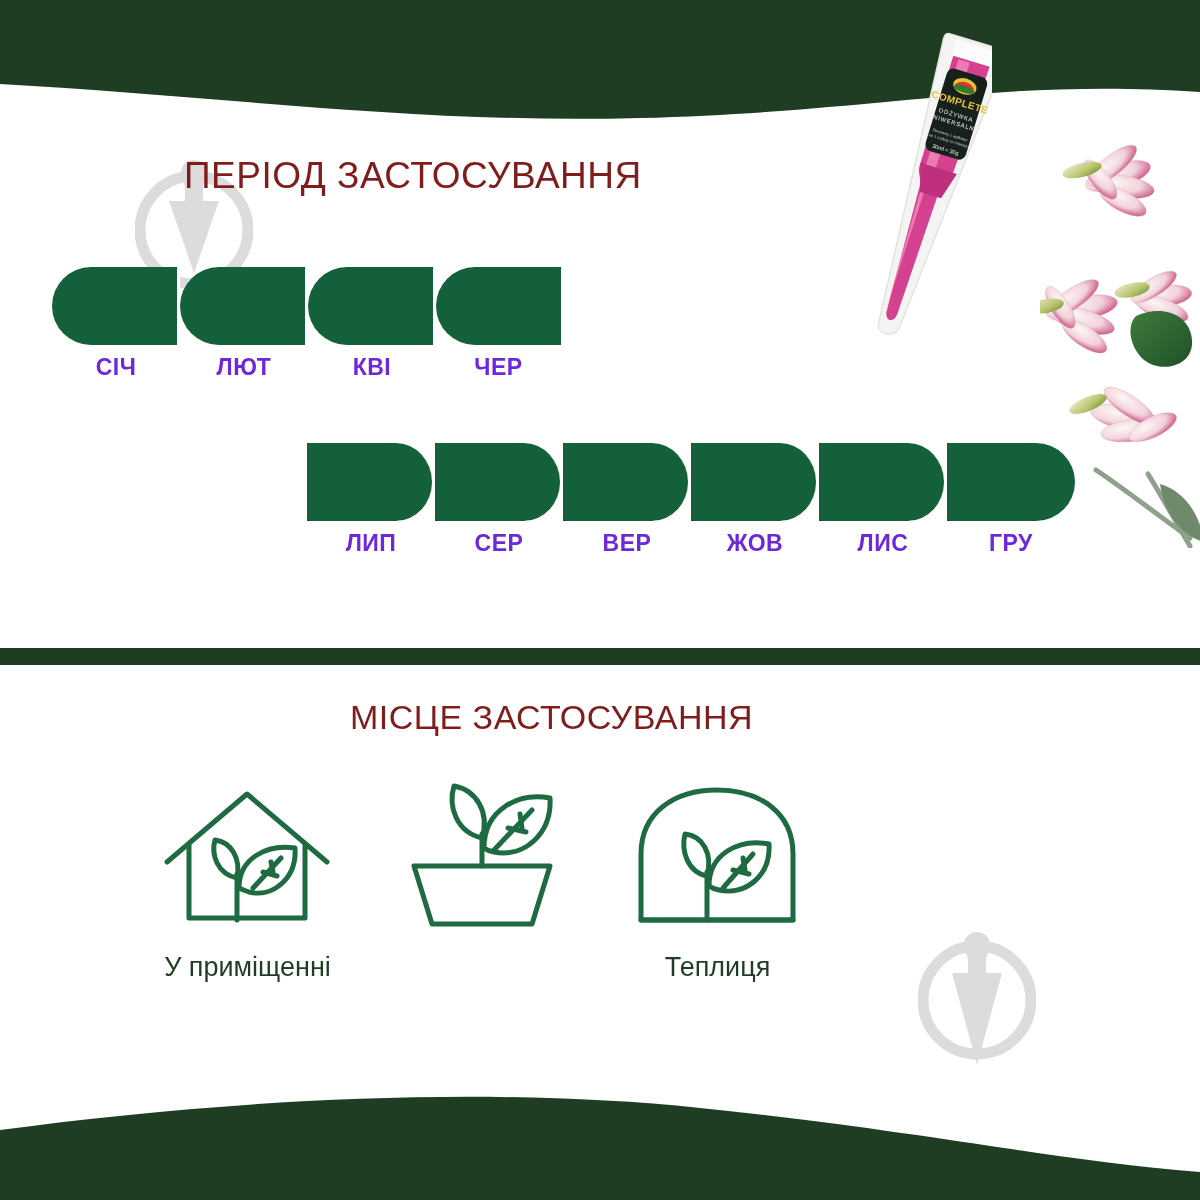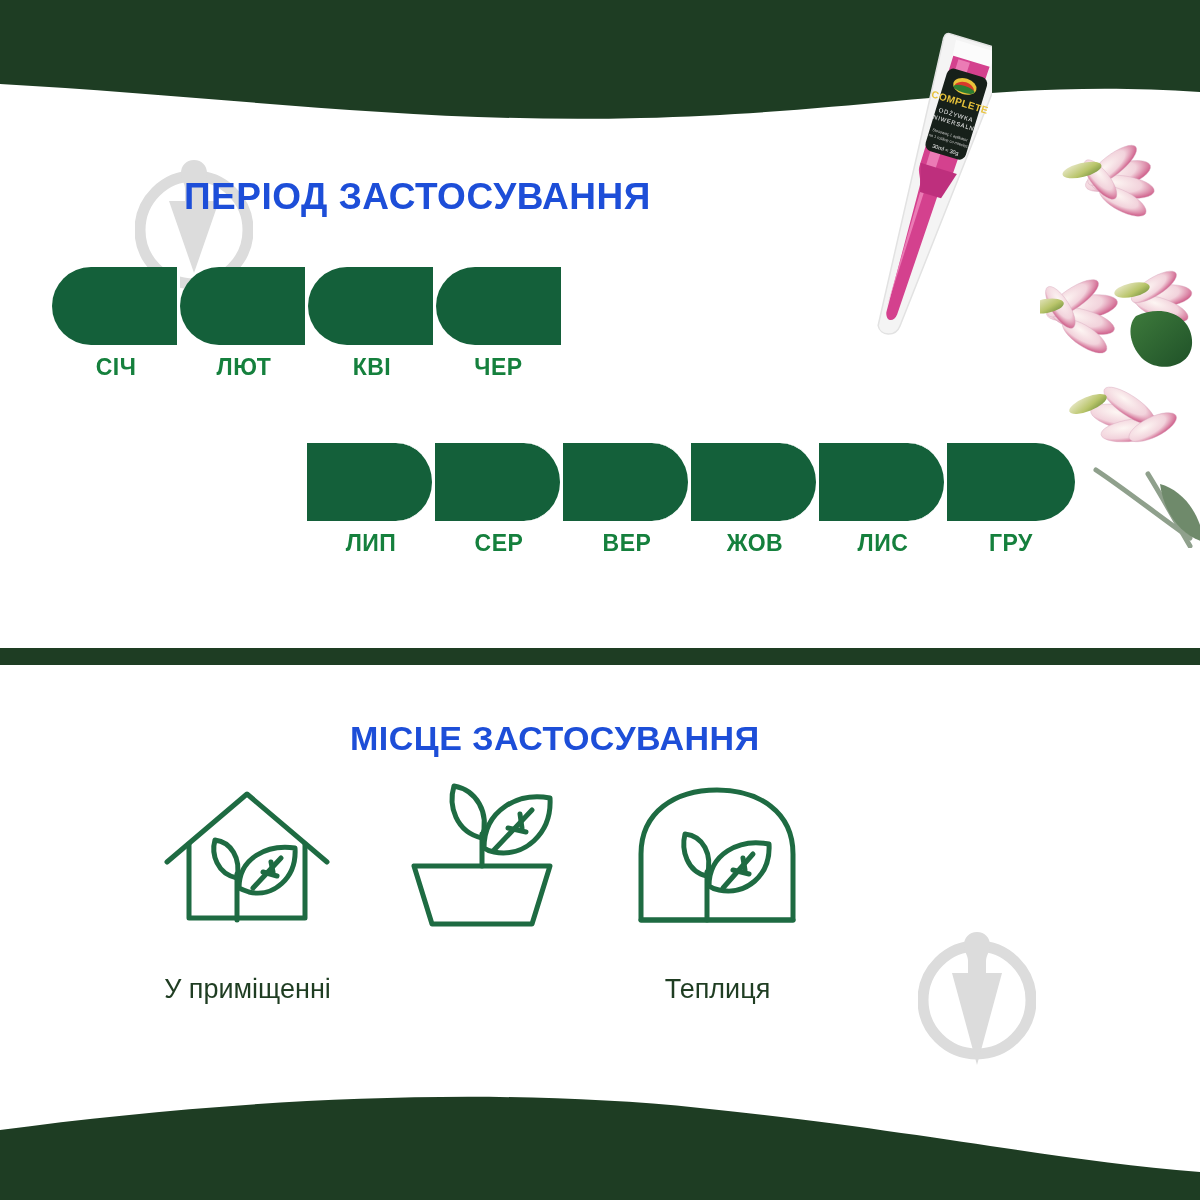--- a/index.html
+++ b/index.html
@@ -23,25 +23,24 @@
   #wm-top{left:135px;top:138px;width:118px;height:182px;}
   #wm-bottom{left:918px;top:920px;width:118px;height:182px;}
 
   
   #product{position:absolute;left:862px;top:28px;width:130px;height:330px;}
   #flowers{position:absolute;left:1040px;top:118px;width:170px;height:430px;}
 
   
   .section-title{
     position:absolute;
-    color:#1d4ed8;
-    font-weight:bold;
+    color:#7f1d1d;
+    font-weight:normal;
     letter-spacing:0.5px;
     white-space:nowrap;
-    margin-top:21px;
   }
   #title-period{left:184px;top:155px;font-size:37px;}
   #title-place{left:350px;top:698px;font-size:34px;}
 
   
   .bar-row{position:absolute;display:flex;align-items:flex-start;}
   #row-first{left:52px;top:267px;}
   #row-second{left:307px;top:443px;}
 
   .month-cell{position:relative;}
@@ -51,32 +50,32 @@
     box-sizing:border-box;
     border-right:3px solid #ffffff;
   }
   .month-cell:last-child .month-seg{border-right:none;}
   .round-left .month-seg{border-top-left-radius:39px;border-bottom-left-radius:39px;}
   .round-right .month-seg{border-top-right-radius:39px;border-bottom-right-radius:39px;}
 
   .month-label{
     margin-top:9px;
     text-align:center;
-    color:#15803d;
+    color:#6d28d9;
     font-weight:bold;
     font-size:23px;
     letter-spacing:0.5px;
   }
 
   
   #place-grid{position:absolute;left:130px;top:778px;width:940px;display:flex;}
   .place-item{width:235px;display:flex;flex-direction:column;align-items:center;}
   .place-icon{width:185px;height:160px;display:block;}
   .place-label{
-    margin-top:32px;
+    margin-top:10px;
     color:#1F3D22;
     font-size:27px;
     line-height:1.45;
     white-space:pre-line;
   }
 
   
   #footer-text{
     position:absolute;left:0;top:1120px;width:1200px;
     text-align:center;color:#ffffff;font-size:23px;letter-spacing:0.3px;

